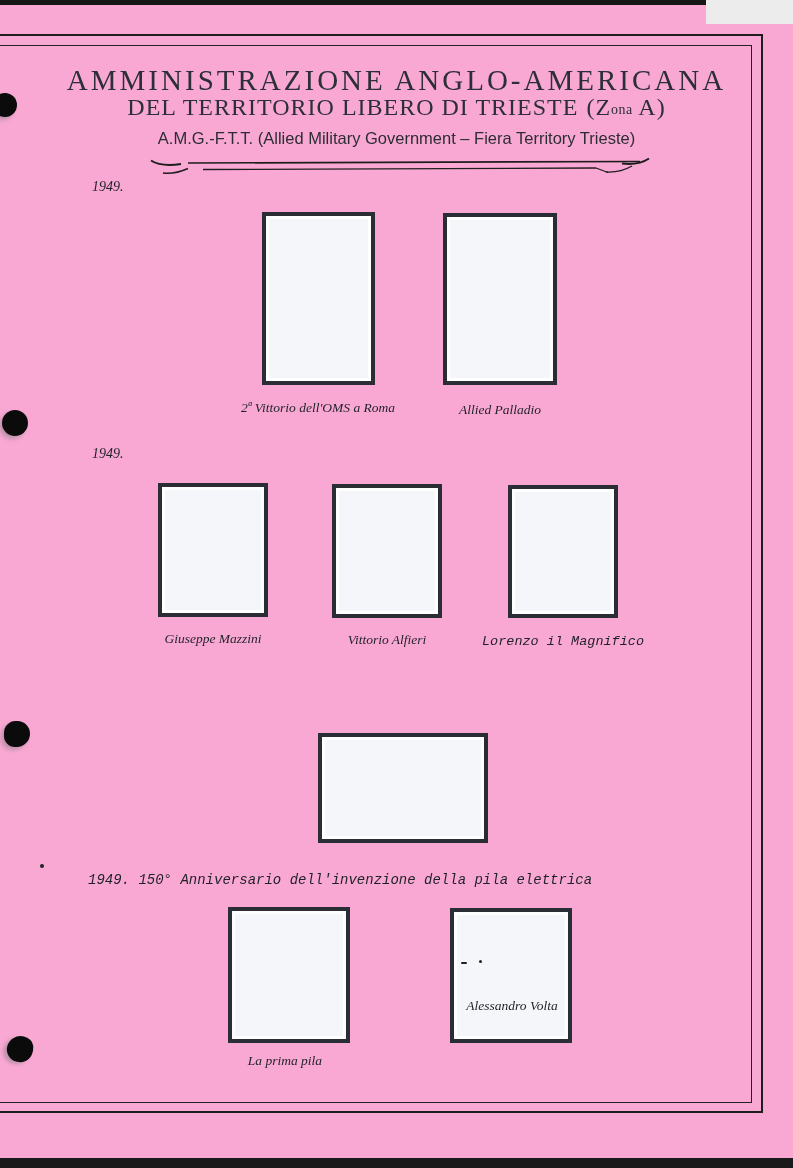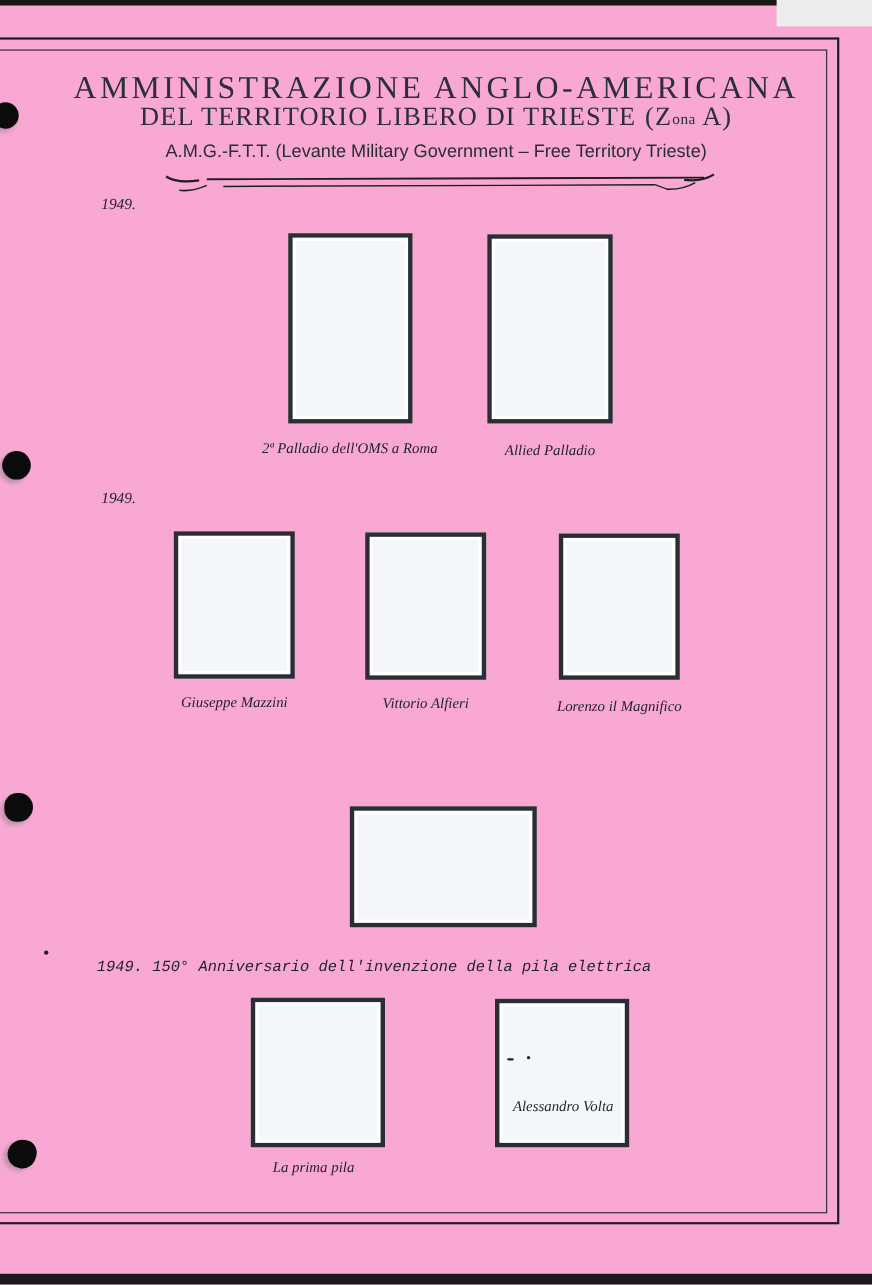--- a/index.html
+++ b/index.html
@@ -46,21 +46,21 @@
   .r2a{left:158px;top:483px;width:110px;height:134px;}
   .r2b{left:332px;top:484px;width:110px;height:134px;}
   .r2c{left:508px;top:485px;width:110px;height:133px;}
   .r3a{left:318px;top:733px;width:170px;height:110px;}
   .r4a{left:228px;top:907px;width:122px;height:136px;}
   .r4b{left:450px;top:908px;width:122px;height:135px;}
   .cap-r1a{left:198px;top:400px;width:240px;}
   .cap-r1b{left:400px;top:402px;width:200px;}
   .cap-r2a{left:113px;top:631px;width:200px;}
   .cap-r2b{left:287px;top:632px;width:200px;}
-  .cap-r2c{left:463px;top:634px;width:200px;}
+  .cap-r2c{left:463px;top:634px;width:200px;font-family:Liberation Mono, monospace;}
   .cap-r4a{left:185px;top:1053px;width:200px;}
   .cap-r4b{left:412px;top:998px;width:200px;}
   
   .speck{position:absolute;background:#222;border-radius:50%;}
   .speck-heading{left:40px;top:864px;width:4px;height:4px;}
   .speck-dash{left:461px;top:962px;width:6px;height:2px;border-radius:1px;}
   .speck-dot{left:479px;top:960px;width:3px;height:3px;}
 </style>
 </head>
 <body>
@@ -76,38 +76,38 @@
 
   <div class="hole hole1"></div>
   <div class="hole hole2"></div>
   <div class="hole hole3"></div>
   <div class="hole hole4"></div>
 
   <div class="title1">AMMINISTRAZIONE ANGLO-AMERICANA</div>
   <div class="title2">
     <span>DEL TERRITORIO LIBERO DI TRIESTE</span><span class="zone"><span>(Z</span><span class="zone-small">ona</span><span> A)</span></span>
   </div>
-  <div class="subtitle">A.M.G.-F.T.T. (Levante Military Government – Free Territory Trieste)</div>
+  <div class="subtitle">A.M.G.-F.T.T. (Allied Military Government – Fiera Territory Trieste)</div>
 
   <svg class="divider" width="505" height="26" viewBox="0 0 505 26">
     <g fill="none" stroke="#1d1d1d">
       <path d="M40 8 L492 6.5" stroke-width="1.7"></path>
       <path d="M55 14.5 L448 13" stroke-width="1.3"></path>
       <path d="M3 5.5 C10 10, 20 11, 33 9" stroke-width="2"></path>
       <path d="M15 18 C23 19, 32 17, 40 13.5" stroke-width="1.4"></path>
       <path d="M501 3.5 C495 7.5, 487 10, 474 8.5" stroke-width="2"></path>
       <path d="M458 17 C467 17.5, 477 15, 484 11" stroke-width="1.4"></path>
       <path d="M448 13 l12 4.5" stroke-width="1.2"></path>
     </g>
   </svg>
 
   <div class="year yr1">1949.</div>
   <div class="stamp-frame r1a"></div>
   <div class="stamp-frame r1b"></div>
-  <div class="caption cap-r1a">2ª Palladio dell'OMS a Roma</div>
+  <div class="caption cap-r1a">2ª Vittorio dell'OMS a Roma</div>
   <div class="caption cap-r1b">Allied Palladio</div>
 
   <div class="year yr2">1949.</div>
   <div class="stamp-frame r2a"></div>
   <div class="stamp-frame r2b"></div>
   <div class="stamp-frame r2c"></div>
   <div class="caption cap-r2a">Giuseppe Mazzini</div>
   <div class="caption cap-r2b">Vittorio Alfieri</div>
   <div class="caption cap-r2c">Lorenzo il Magnifico</div>
 

